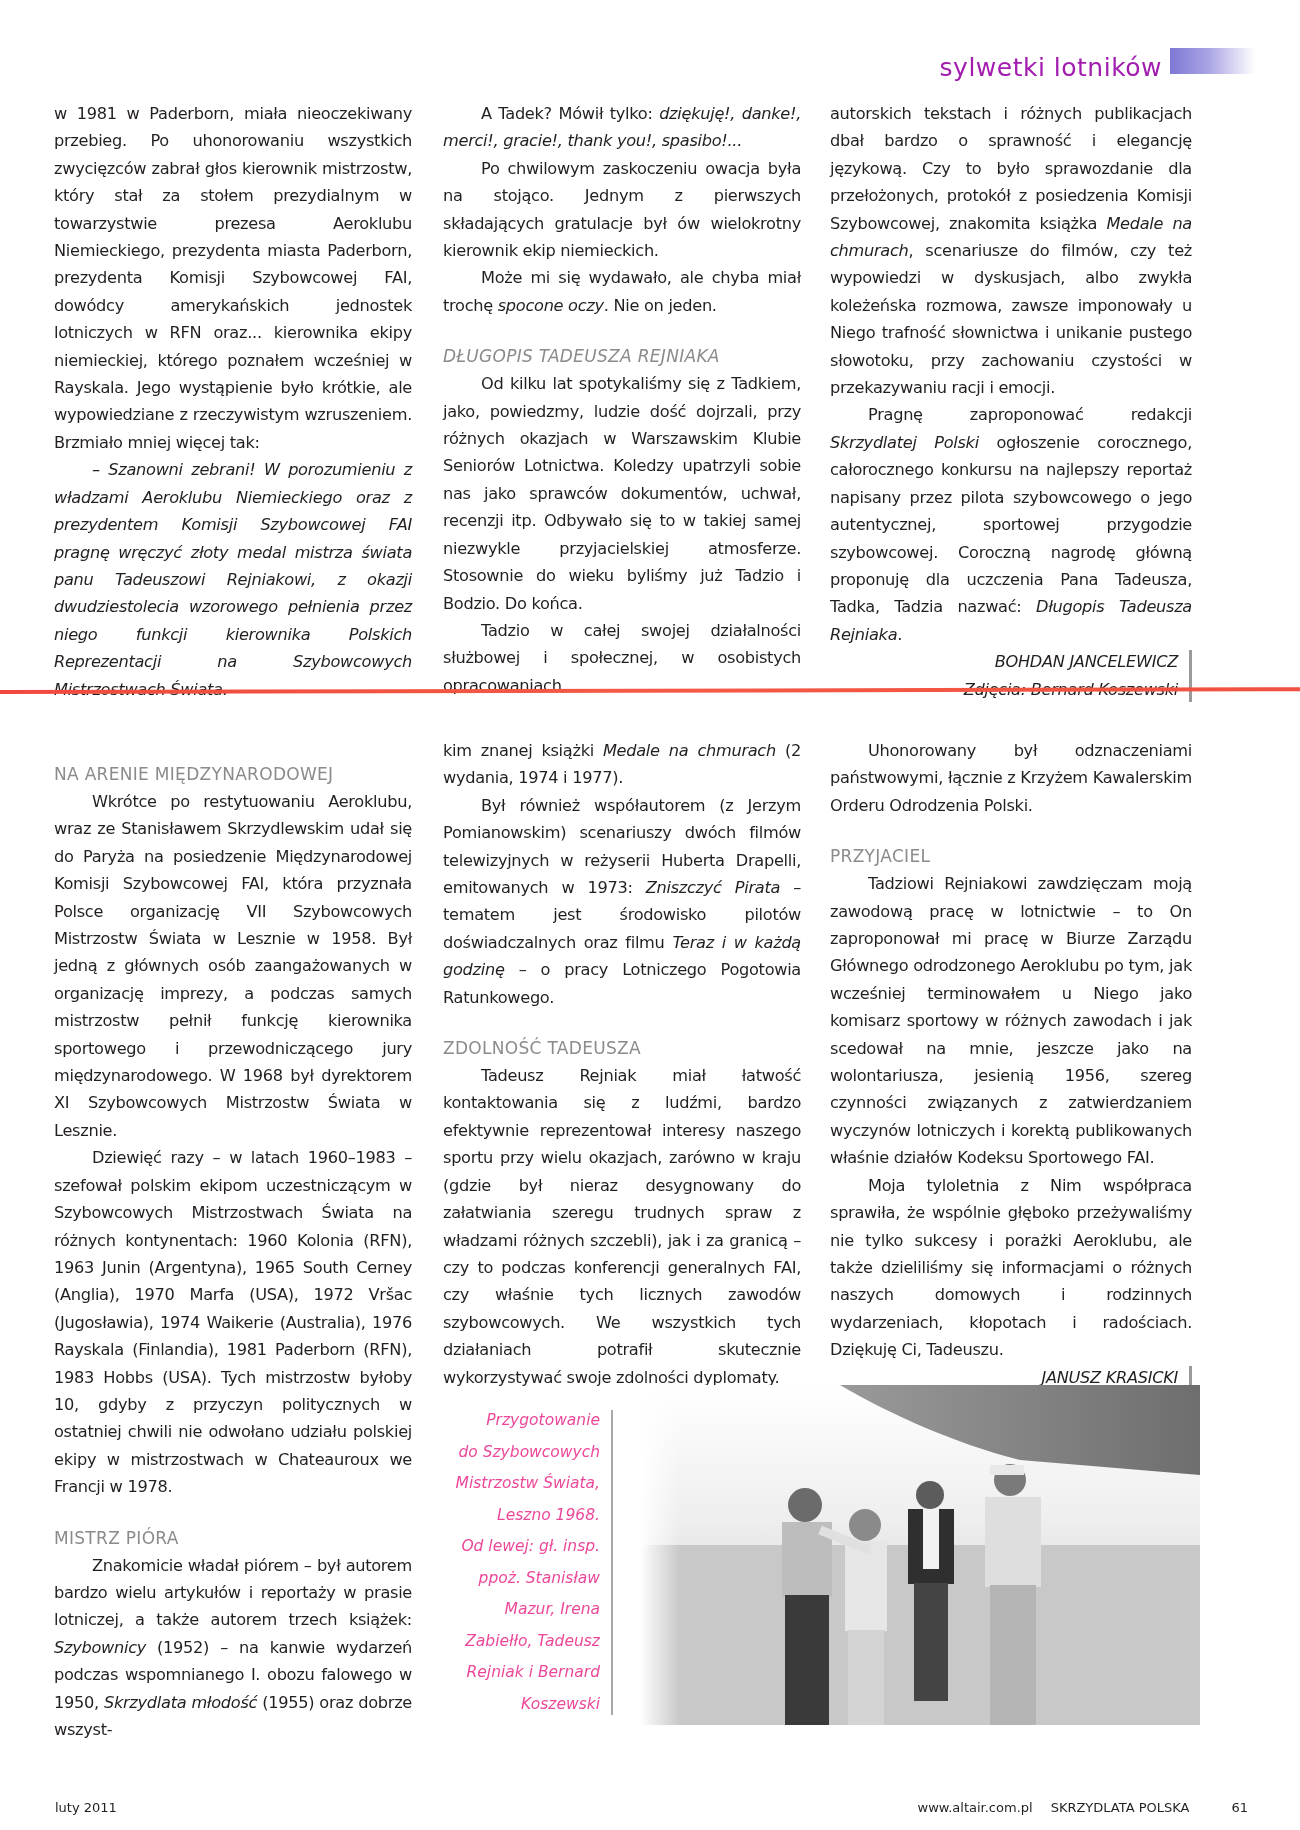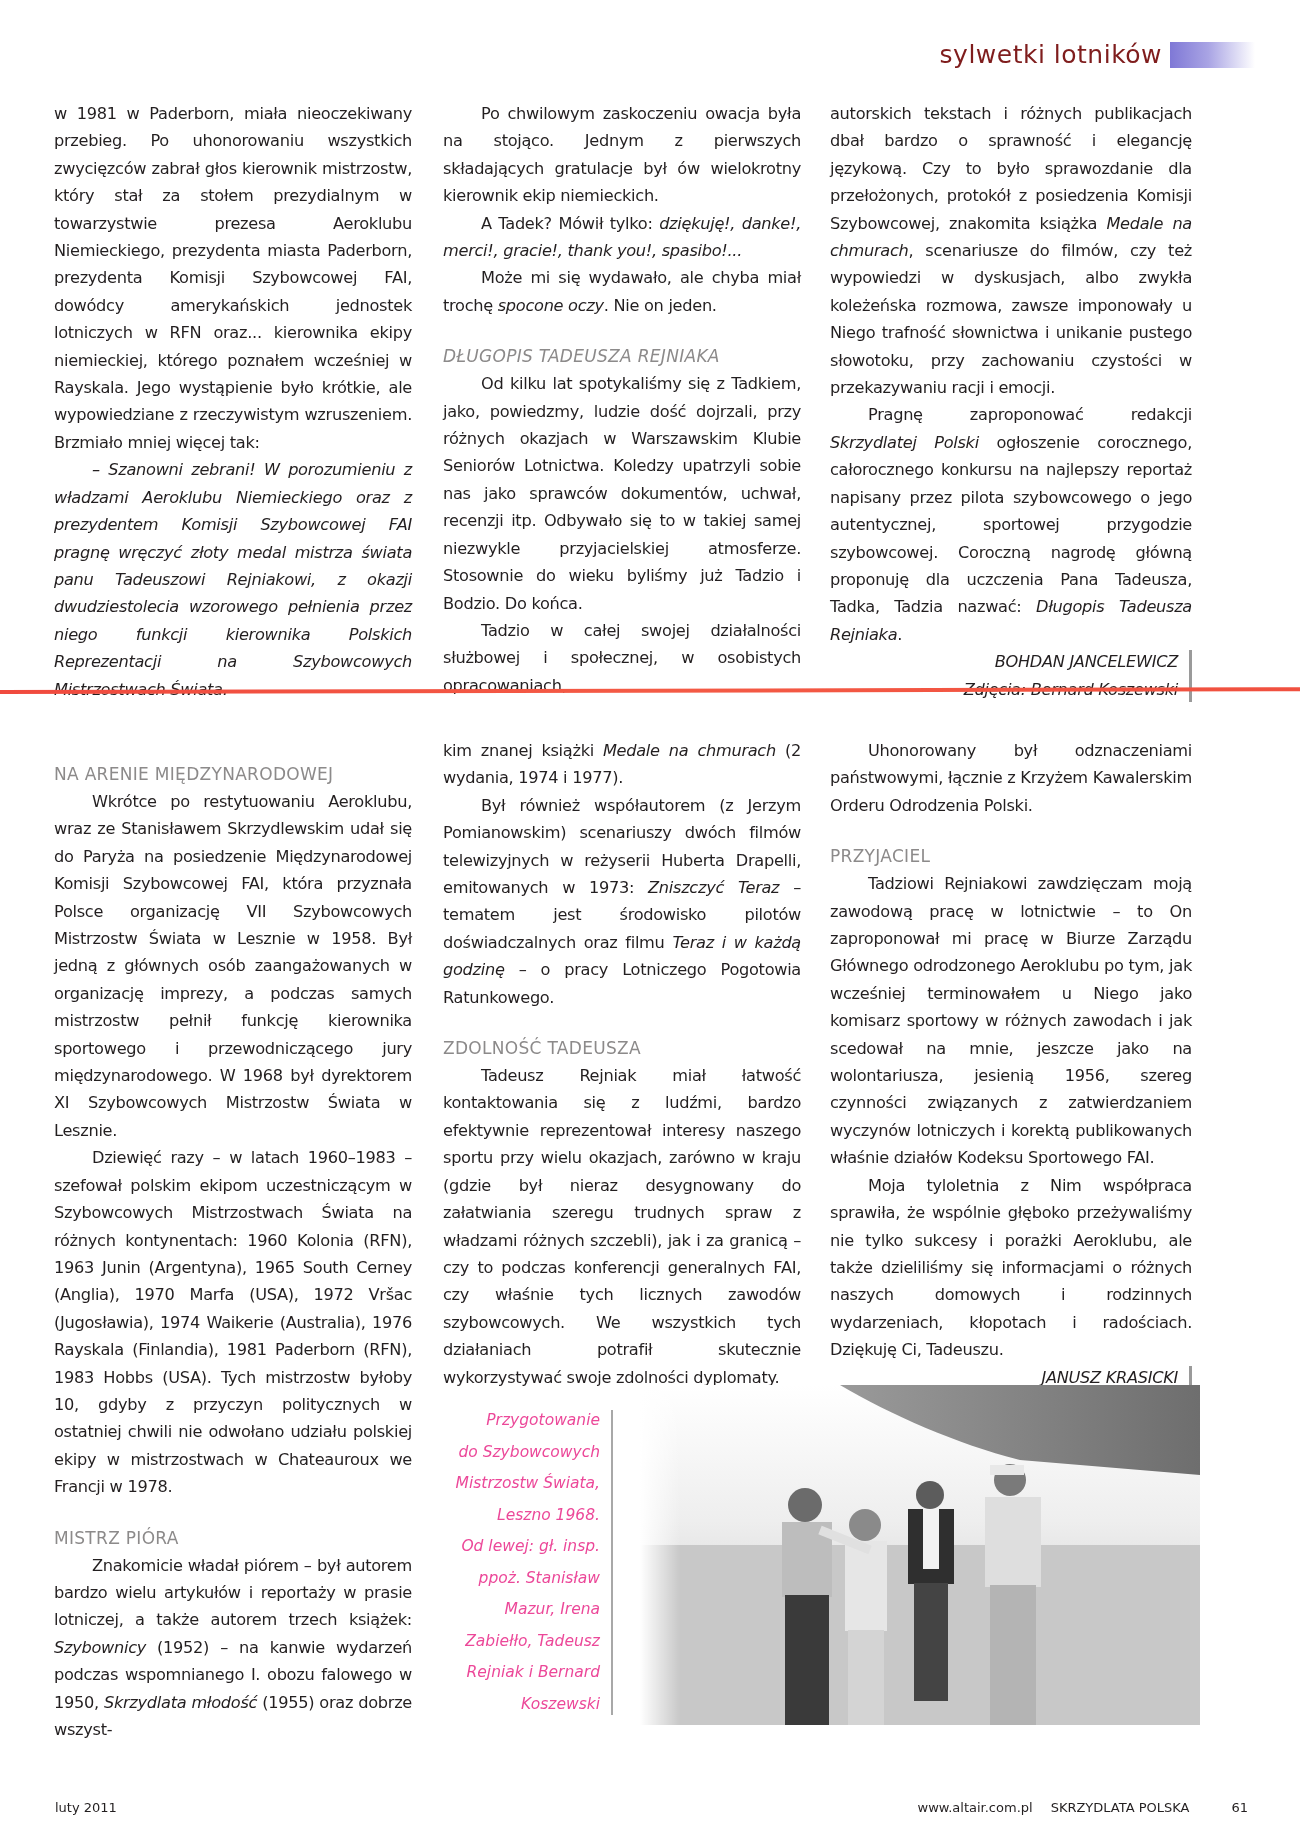--- a/index.html
+++ b/index.html
@@ -9,21 +9,21 @@
     font-family: "DejaVu Sans", sans-serif;
     color: #231f20;
     overflow: hidden;
   }
   .section-tag {
     position: absolute; top: 40px; right: 45px;
     display: flex; align-items: center;
   }
   .section-tag .label {
     font-family: "DejaVu Sans", sans-serif;
-    font-size: 25px; color: #7f1d1d; letter-spacing: 0.5px;
+    font-size: 25px; color: #a21caf; letter-spacing: 0.5px; margin-top: 13px;
   }
   .section-tag .bar {
     width: 85px; height: 26px; margin-left: 8px;
     background: linear-gradient(to right, #7f78d6 0%, #a9a4e4 45%, rgba(255,255,255,0) 100%);
   }
   .col {
     position: absolute; width: 358px;
     font-size: 16.2px; line-height: 27.4px;
     text-align: justify; letter-spacing: -0.3px;
   }
@@ -80,22 +80,22 @@
   <span class="label">sylwetki lotników</span>
   <span class="bar"></span>
 </div>
 
 <div class="col top-c1">
   <p>w 1981 w Paderborn, miała nieoczekiwany przebieg. Po uhonorowaniu wszystkich zwycięzców zabrał głos kierownik mistrzostw, który stał za stołem prezydialnym w towarzystwie prezesa Aeroklubu Niemieckiego, prezydenta miasta Paderborn, prezydenta Komisji Szybowcowej FAI, dowódcy amerykańskich jednostek lotniczych w RFN oraz... kierownika ekipy niemieckiej, którego poznałem wcześniej w Rayskala. Jego wystąpienie było krótkie, ale wypowiedziane z rzeczywistym wzruszeniem. Brzmiało mniej więcej tak:</p>
   <p class="ind it">– Szanowni zebrani! W porozumieniu z władzami Aeroklubu Niemieckiego oraz z prezydentem Komisji Szybowcowej FAI pragnę wręczyć złoty medal mistrza świata panu Tadeuszowi Rejniakowi, z okazji dwudziestolecia wzorowego pełnienia przez niego funkcji kierownika Polskich Reprezentacji na Szybowcowych Mistrzostwach Świata.</p>
 </div>
 
 <div class="col top-c2">
+  <p class="ind"><span>A Tadek? Mówił tylko: </span><span class="it">dziękuję!, danke!, merci!, gracie!, thank you!, spasibo!...</span></p>
   <p class="ind">Po chwilowym zaskoczeniu owacja była na stojąco. Jednym z pierwszych składających gratulacje był ów wielokrotny kierownik ekip niemieckich.</p>
-  <p class="ind"><span>A Tadek? Mówił tylko: </span><span class="it">dziękuję!, danke!, merci!, gracie!, thank you!, spasibo!...</span></p>
   <p class="ind"><span>Może mi się wydawało, ale chyba miał trochę </span><span class="it">spocone oczy</span><span>. Nie on jeden.</span></p>
   <h3 class="it">DŁUGOPIS TADEUSZA REJNIAKA</h3>
   <p class="ind">Od kilku lat spotykaliśmy się z Tadkiem, jako, powiedzmy, ludzie dość dojrzali, przy różnych okazjach w Warszawskim Klubie Seniorów Lotnictwa. Koledzy upatrzyli sobie nas jako sprawców dokumentów, uchwał, recenzji itp. Odbywało się to w takiej samej niezwykle przyjacielskiej atmosferze. Stosownie do wieku byliśmy już Tadzio i Bodzio. Do końca.</p>
   <p class="ind">Tadzio w całej swojej działalności służbowej i społecznej, w osobistych opracowaniach,</p>
 </div>
 
 <div class="col top-c3">
   <p><span>autorskich tekstach i różnych publikacjach dbał bardzo o sprawność i elegancję językową. Czy to było sprawozdanie dla przełożonych, protokół z posiedzenia Komisji Szybowcowej, znakomita książka </span><span class="it">Medale na chmurach</span><span>, scenariusze do filmów, czy też wypowiedzi w dyskusjach, albo zwykła koleżeńska rozmowa, zawsze imponowały u Niego trafność słownictwa i unikanie pustego słowotoku, przy zachowaniu czystości w przekazywaniu racji i emocji.</span></p>
   <p class="ind"><span>Pragnę zaproponować redakcji </span><span class="it">Skrzydlatej Polski</span><span> ogłoszenie corocznego, całorocznego konkursu na najlepszy reportaż napisany przez pilota szybowcowego o jego autentycznej, sportowej przygodzie szybowcowej. Coroczną nagrodę główną proponuję dla uczczenia Pana Tadeusza, Tadka, Tadzia nazwać: </span><span class="it">Długopis Tadeusza Rejniaka</span><span>.</span></p>
   <div class="sig">
@@ -110,21 +110,21 @@
 <div class="col bot-c1">
   <h3>NA ARENIE MIĘDZYNARODOWEJ</h3>
   <p class="ind">Wkrótce po restytuowaniu Aeroklubu, wraz ze Stanisławem Skrzydlewskim udał się do Paryża na posiedzenie Międzynarodowej Komisji Szybowcowej FAI, która przyznała Polsce organizację VII Szybowcowych Mistrzostw Świata w Lesznie w 1958. Był jedną z głównych osób zaangażowanych w organizację imprezy, a podczas samych mistrzostw pełnił funkcję kierownika sportowego i przewodniczącego jury międzynarodowego. W 1968 był dyrektorem XI Szybowcowych Mistrzostw Świata w Lesznie.</p>
   <p class="ind">Dziewięć razy – w latach 1960–1983 – szefował polskim ekipom uczestniczącym w Szybowcowych Mistrzostwach Świata na różnych kontynentach: 1960 Kolonia (RFN), 1963 Junin (Argentyna), 1965 South Cerney (Anglia), 1970 Marfa (USA), 1972 Vršac (Jugosławia), 1974 Waikerie (Australia), 1976 Rayskala (Finlandia), 1981 Paderborn (RFN), 1983 Hobbs (USA). Tych mistrzostw byłoby 10, gdyby z przyczyn politycznych w ostatniej chwili nie odwołano udziału polskiej ekipy w mistrzostwach w Chateauroux we Francji w 1978.</p>
   <h3>MISTRZ PIÓRA</h3>
   <p class="ind"><span>Znakomicie władał piórem – był autorem bardzo wielu artykułów i reportaży w prasie lotniczej, a także autorem trzech książek: </span><span class="it">Szybownicy</span><span> (1952) – na kanwie wydarzeń podczas wspomnianego I. obozu falowego w 1950, </span><span class="it">Skrzydlata młodość</span><span> (1955) oraz dobrze wszyst-</span></p>
 </div>
 
 <div class="col bot-c2">
   <p><span>kim znanej książki </span><span class="it">Medale na chmurach</span><span> (2 wydania, 1974 i 1977).</span></p>
-  <p class="ind"><span>Był również współautorem (z Jerzym Pomianowskim) scenariuszy dwóch filmów telewizyjnych w reżyserii Huberta Drapelli, emitowanych w 1973: </span><span class="it">Zniszczyć Teraz</span><span> – tematem jest środowisko pilotów doświadczalnych oraz filmu </span><span class="it">Teraz i w każdą godzinę</span><span> – o pracy Lotniczego Pogotowia Ratunkowego.</span></p>
+  <p class="ind"><span>Był również współautorem (z Jerzym Pomianowskim) scenariuszy dwóch filmów telewizyjnych w reżyserii Huberta Drapelli, emitowanych w 1973: </span><span class="it">Zniszczyć Pirata</span><span> – tematem jest środowisko pilotów doświadczalnych oraz filmu </span><span class="it">Teraz i w każdą godzinę</span><span> – o pracy Lotniczego Pogotowia Ratunkowego.</span></p>
   <h3>ZDOLNOŚĆ TADEUSZA</h3>
   <p class="ind">Tadeusz Rejniak miał łatwość kontaktowania się z ludźmi, bardzo efektywnie reprezentował interesy naszego sportu przy wielu okazjach, zarówno w kraju (gdzie był nieraz desygnowany do załatwiania szeregu trudnych spraw z władzami różnych szczebli), jak i za granicą – czy to podczas konferencji generalnych FAI, czy właśnie tych licznych zawodów szybowcowych. We wszystkich tych działaniach potrafił skutecznie wykorzystywać swoje zdolności dyplomaty.</p>
 </div>
 
 <div class="col bot-c3">
   <p class="ind">Uhonorowany był odznaczeniami państwowymi, łącznie z Krzyżem Kawalerskim Orderu Odrodzenia Polski.</p>
   <h3>PRZYJACIEL</h3>
   <p class="ind">Tadziowi Rejniakowi zawdzięczam moją zawodową pracę w lotnictwie – to On zaproponował mi pracę w Biurze Zarządu Głównego odrodzonego Aeroklubu po tym, jak wcześniej terminowałem u Niego jako komisarz sportowy w różnych zawodach i jak scedował na mnie, jeszcze jako na wolontariusza, jesienią 1956, szereg czynności związanych z zatwierdzaniem wyczynów lotniczych i korektą publikowanych właśnie działów Kodeksu Sportowego FAI.</p>
   <p class="ind">Moja tyloletnia z Nim współpraca sprawiła, że wspólnie głęboko przeżywaliśmy nie tylko sukcesy i porażki Aeroklubu, ale także dzieliliśmy się informacjami o różnych naszych domowych i rodzinnych wydarzeniach, kłopotach i radościach. Dziękuję Ci, Tadeuszu.</p>
   <div class="sig">

